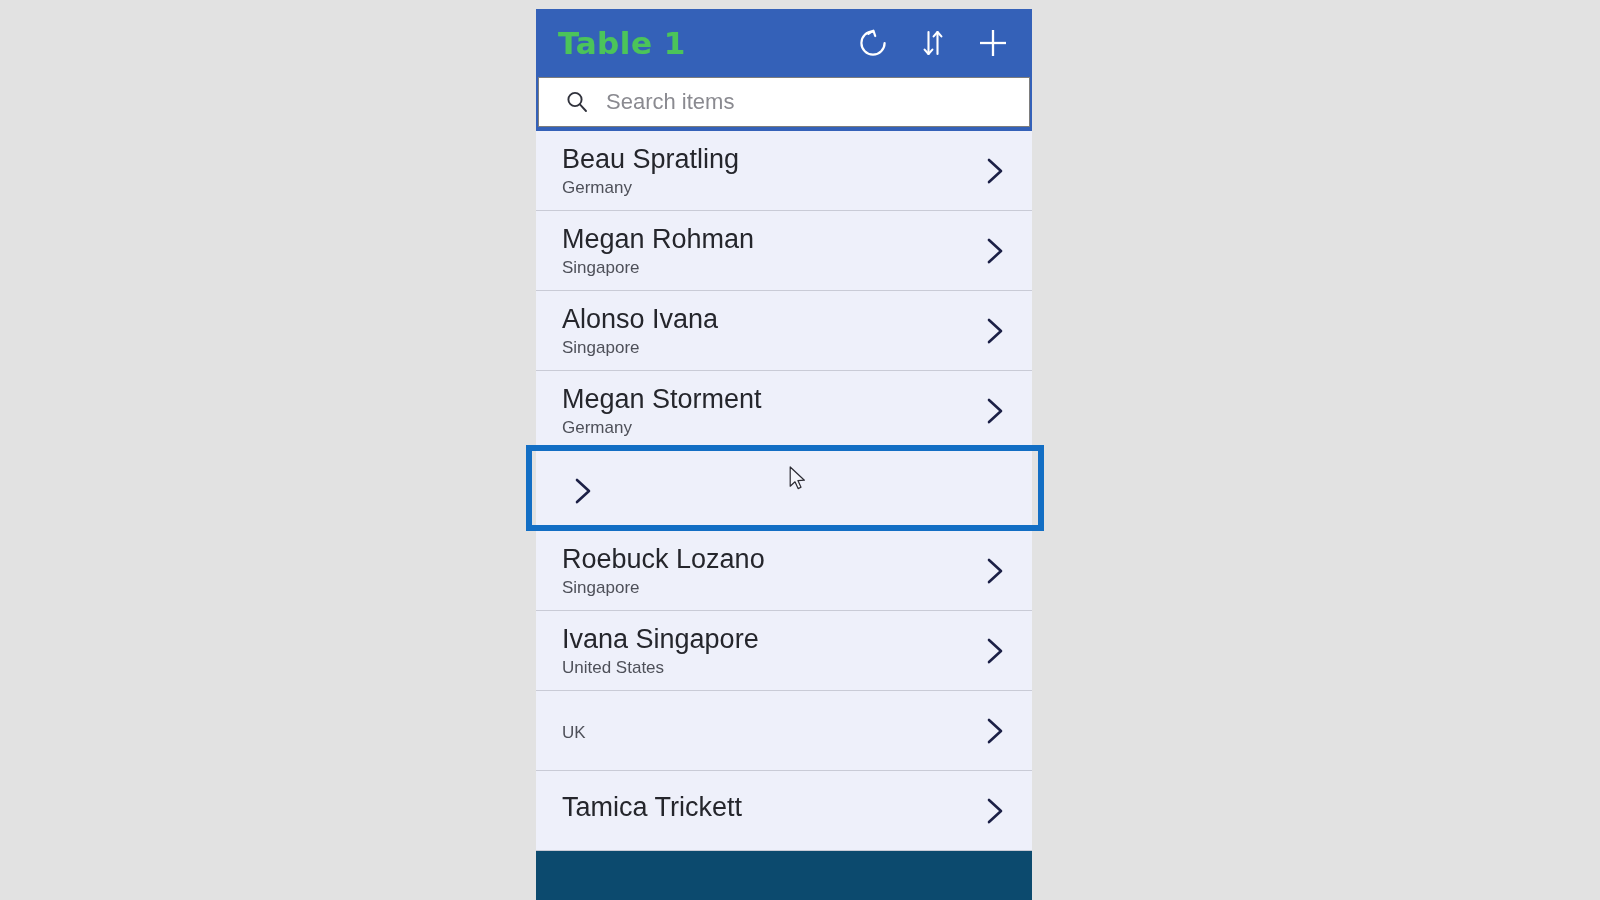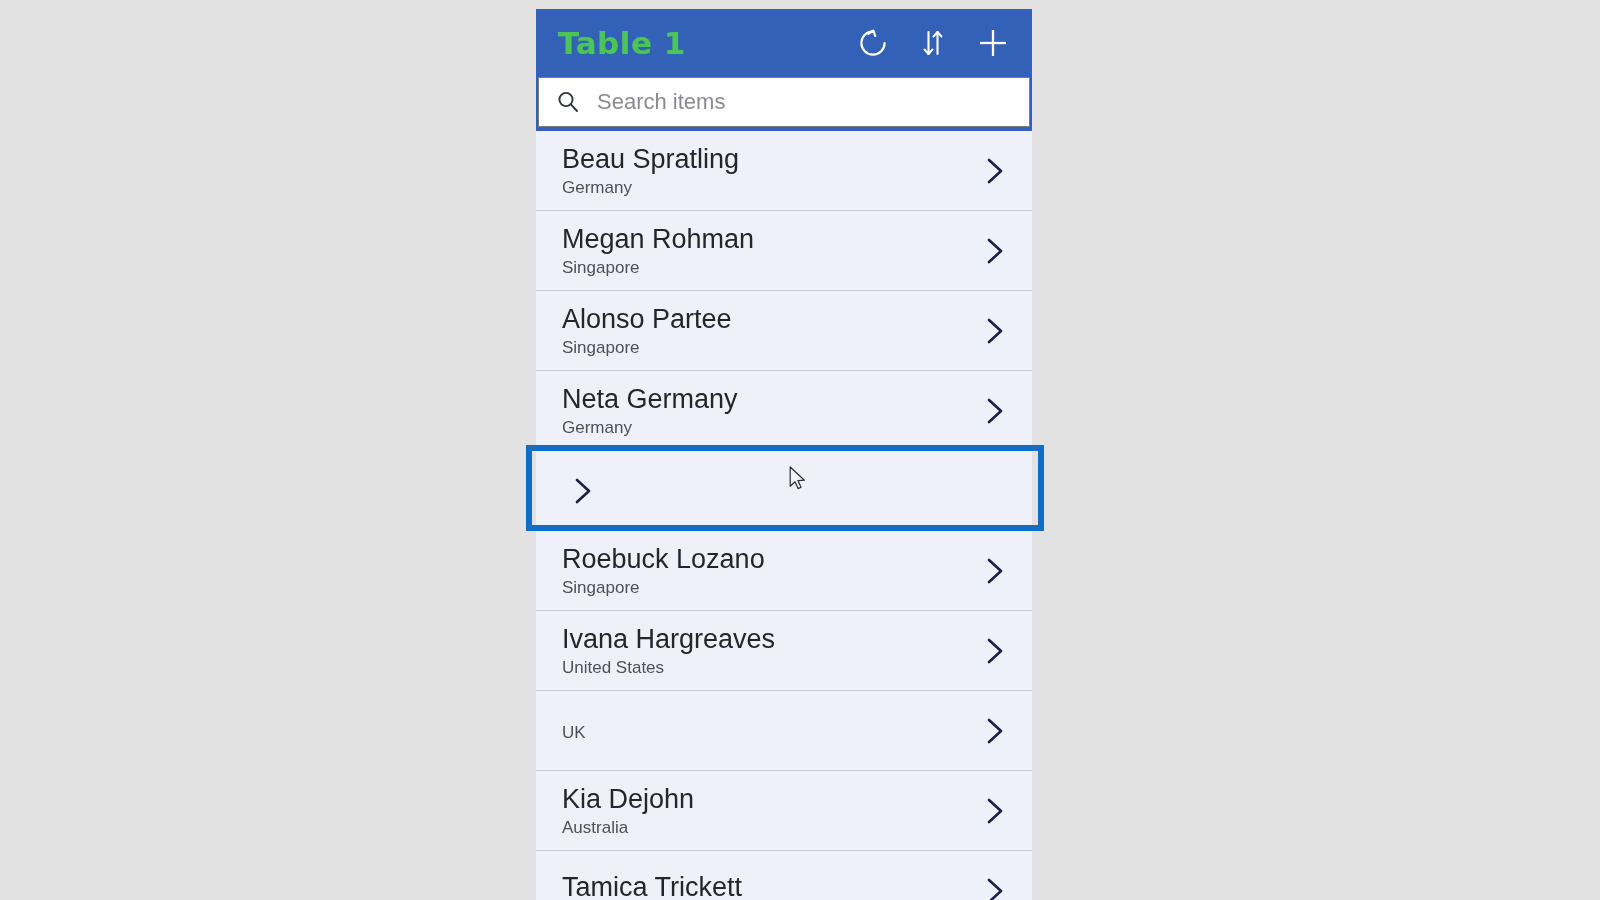--- a/index.html
+++ b/index.html
@@ -72,21 +72,21 @@
     background: #3461b8;
     padding: 0 2px 4px 2px;
     box-sizing: border-box;
   }
   .search-box {
     height: 50px;
     background: #ffffff;
     border: 1px solid #7d7d7d;
     display: flex;
     align-items: center;
-    padding: 0 14px;
+    padding: 0 23px;
     box-sizing: border-box;
   }
   .search-icon-holder {
     width: 30px;
     height: 30px;
     display: flex;
     align-items: center;
     justify-content: center;
     flex: 0 0 auto;
   }
@@ -243,32 +243,32 @@
             <div class="row-sub">Singapore</div>
           </div>
           <div class="row-chevron">
             <svg width="34" height="34" viewBox="0 0 34 34">
               <path d="M12 6 L24 17 L12 28" fill="none" stroke="#1c2046" stroke-width="2.6" stroke-linecap="round" stroke-linejoin="round"></path>
             </svg>
           </div>
         </div>
         <div class="list-row">
           <div class="row-text">
-            <div class="row-title">Alonso Partee</div>
+            <div class="row-title">Alonso Ivana</div>
             <div class="row-sub">Singapore</div>
           </div>
           <div class="row-chevron">
             <svg width="34" height="34" viewBox="0 0 34 34">
               <path d="M12 6 L24 17 L12 28" fill="none" stroke="#1c2046" stroke-width="2.6" stroke-linecap="round" stroke-linejoin="round"></path>
             </svg>
           </div>
         </div>
         <div class="list-row">
           <div class="row-text">
-            <div class="row-title">Neta Germany</div>
+            <div class="row-title">Megan Storment</div>
             <div class="row-sub">Germany</div>
           </div>
           <div class="row-chevron">
             <svg width="34" height="34" viewBox="0 0 34 34">
               <path d="M12 6 L24 17 L12 28" fill="none" stroke="#1c2046" stroke-width="2.6" stroke-linecap="round" stroke-linejoin="round"></path>
             </svg>
           </div>
         </div>
         <div class="list-row">
           <div class="row-chevron">
@@ -283,43 +283,32 @@
             <div class="row-sub">Singapore</div>
           </div>
           <div class="row-chevron">
             <svg width="34" height="34" viewBox="0 0 34 34">
               <path d="M12 6 L24 17 L12 28" fill="none" stroke="#1c2046" stroke-width="2.6" stroke-linecap="round" stroke-linejoin="round"></path>
             </svg>
           </div>
         </div>
         <div class="list-row">
           <div class="row-text">
-            <div class="row-title">Ivana Hargreaves</div>
+            <div class="row-title">Ivana Singapore</div>
             <div class="row-sub">United States</div>
           </div>
           <div class="row-chevron">
             <svg width="34" height="34" viewBox="0 0 34 34">
               <path d="M12 6 L24 17 L12 28" fill="none" stroke="#1c2046" stroke-width="2.6" stroke-linecap="round" stroke-linejoin="round"></path>
             </svg>
           </div>
         </div>
         <div class="list-row">
           <div class="row-text">
             <div class="row-sub">UK</div>
-          </div>
-          <div class="row-chevron">
-            <svg width="34" height="34" viewBox="0 0 34 34">
-              <path d="M12 6 L24 17 L12 28" fill="none" stroke="#1c2046" stroke-width="2.6" stroke-linecap="round" stroke-linejoin="round"></path>
-            </svg>
-          </div>
-        </div>
-        <div class="list-row">
-          <div class="row-text">
-            <div class="row-title">Kia Dejohn</div>
-            <div class="row-sub">Australia</div>
           </div>
           <div class="row-chevron">
             <svg width="34" height="34" viewBox="0 0 34 34">
               <path d="M12 6 L24 17 L12 28" fill="none" stroke="#1c2046" stroke-width="2.6" stroke-linecap="round" stroke-linejoin="round"></path>
             </svg>
           </div>
         </div>
         <div class="list-row">
           <div class="row-text">
             <div class="row-title">Tamica Trickett</div>

